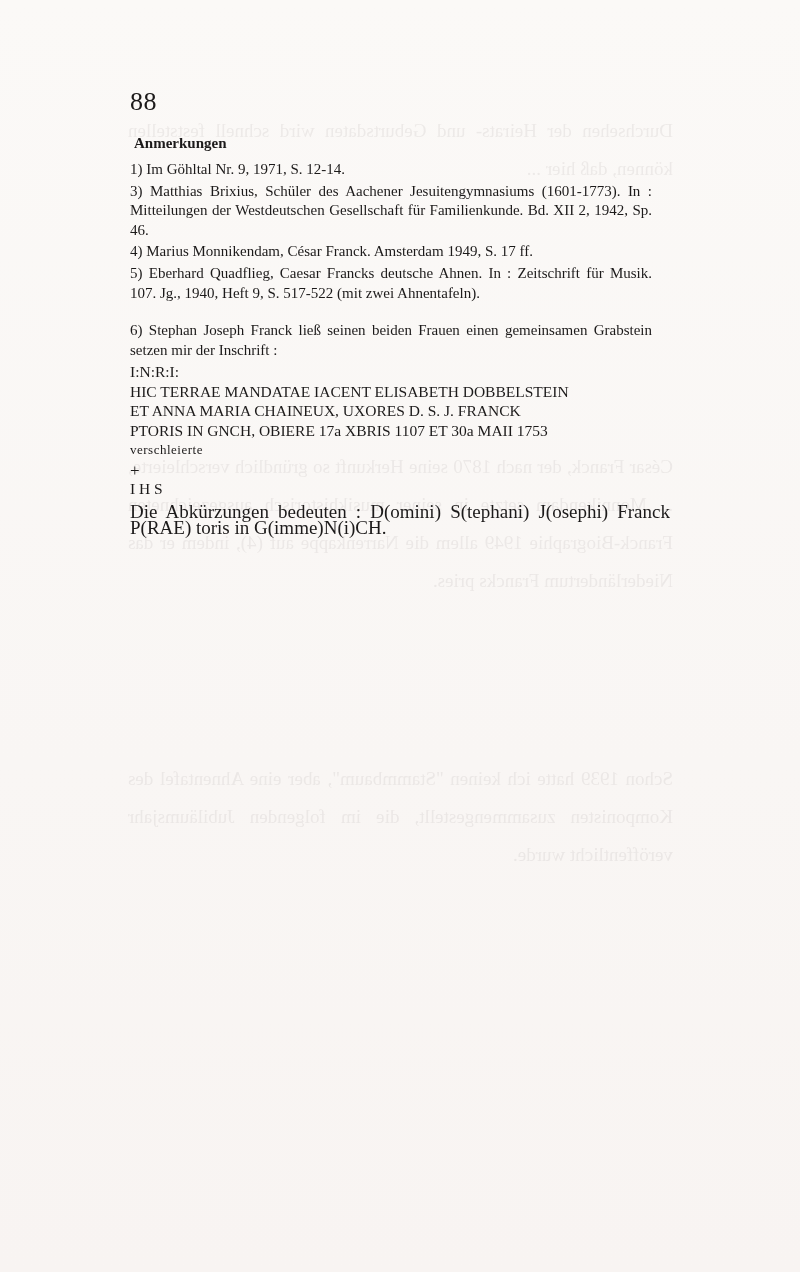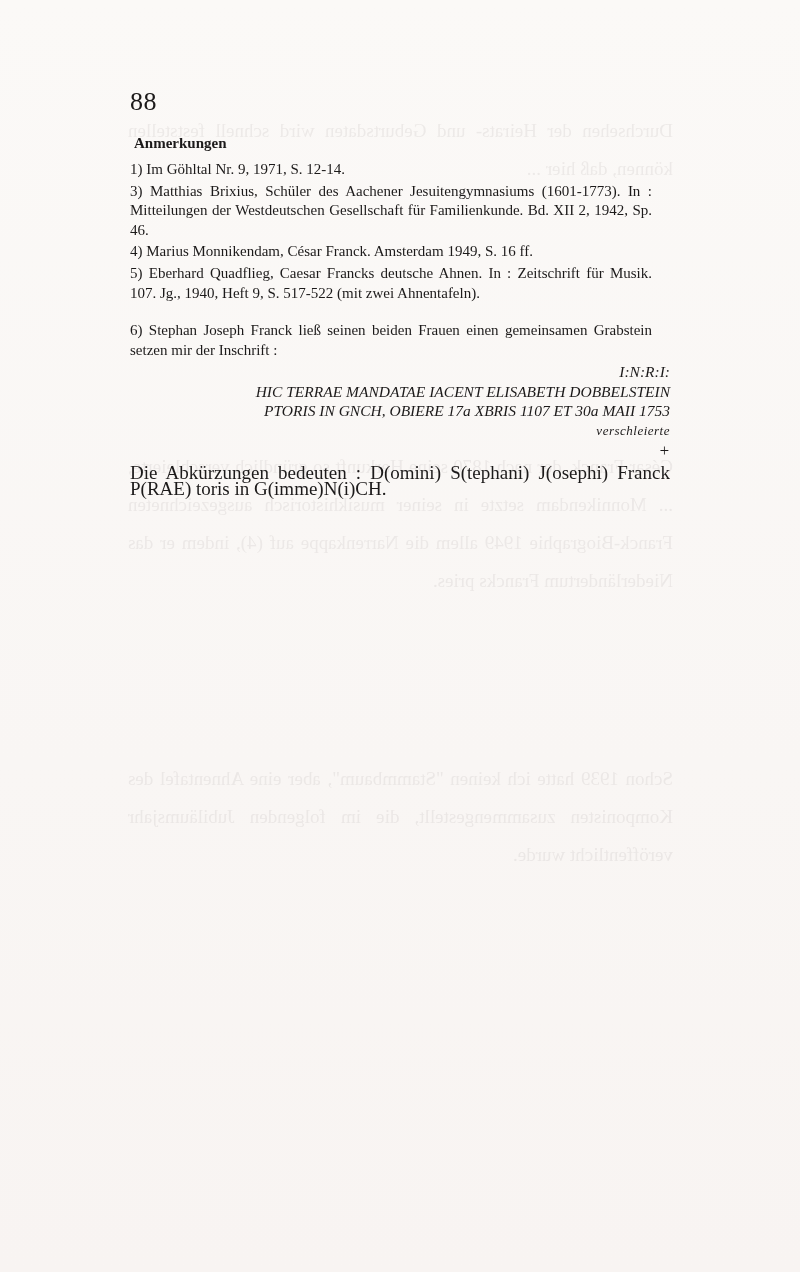--- a/index.html
+++ b/index.html
@@ -55,25 +55,24 @@
     }
     .note {
       font-size: 15px;
       line-height: 19.6px;
       margin: 0 18px 2px 0;
       text-align: justify;
       text-align-last: left;
     }
     .note.spaced { margin-top: 18px; }
     .inscription {
-      text-align: right;
+      text-align: left;
       font-size: 15.5px;
       line-height: 19.5px;
       margin-top: 0px;
-      font-style: italic;
     }
     .inscription .line { display: block; white-space: nowrap; }
     .inscription .small { font-size: 13px; letter-spacing: 0.5px; }
     .inscription .cross { font-size: 17px; line-height: 17px; margin-top: 2px; }
     .abbrev {
       font-size: 19px;
       line-height: 16px;
       margin-top: 6px;
       text-align: justify;
       text-align-last: left;
@@ -91,28 +90,30 @@
   </div>
 
   <div class="content">
     <div class="page-number">88</div>
 
     <div class="heading">Anmerkungen</div>
 
     <section>
       <p class="note">1) Im Göhltal Nr. 9, 1971, S. 12-14.</p>
       <p class="note">3) Matthias Brixius, Schüler des Aachener Jesuitengymnasiums (1601-1773). In : Mitteilungen der Westdeutschen Gesellschaft für Familienkunde. Bd. XII 2, 1942, Sp. 46.</p>
-      <p class="note">4) Marius Monnikendam, César Franck. Amsterdam 1949, S. 16 ff.</p>
+      <p class="note">4) Marius Monnikendam, César Franck. Amsterdam 1949, S. 17 ff.</p>
       <p class="note">5) Eberhard Quadflieg, Caesar Francks deutsche Ahnen. In : Zeitschrift für Musik. 107. Jg., 1940, Heft 9, S. 517-522 (mit zwei Ahnentafeln).</p>
       <p class="note spaced">6) Stephan Joseph Franck ließ seinen beiden Frauen einen gemeinsamen Grabstein setzen mir der Inschrift :</p>
     </section>
 
     <div class="inscription">
       <span class="line">I:N:R:I:</span>
       <span class="line">HIC TERRAE MANDATAE IACENT ELISABETH DOBBELSTEIN</span>
+      <span class="line">ET ANNA MARIA CHAINEUX, UXORES D. S. J. FRANCK</span>
       <span class="line">PTORIS IN GNCH, OBIERE 17a XBRIS 1107 ET 30a MAII 1753</span>
       <span class="line small">verschleierte</span>
       <span class="line cross">+</span>
+      <span class="line">I H S</span>
     </div>
 
     <p class="abbrev">Die Abkürzungen bedeuten : D(omini) S(tephani) J(osephi) Franck P(RAE) toris in G(imme)N(i)CH.</p>
   </div>
 </div>
 
 </body></html>

